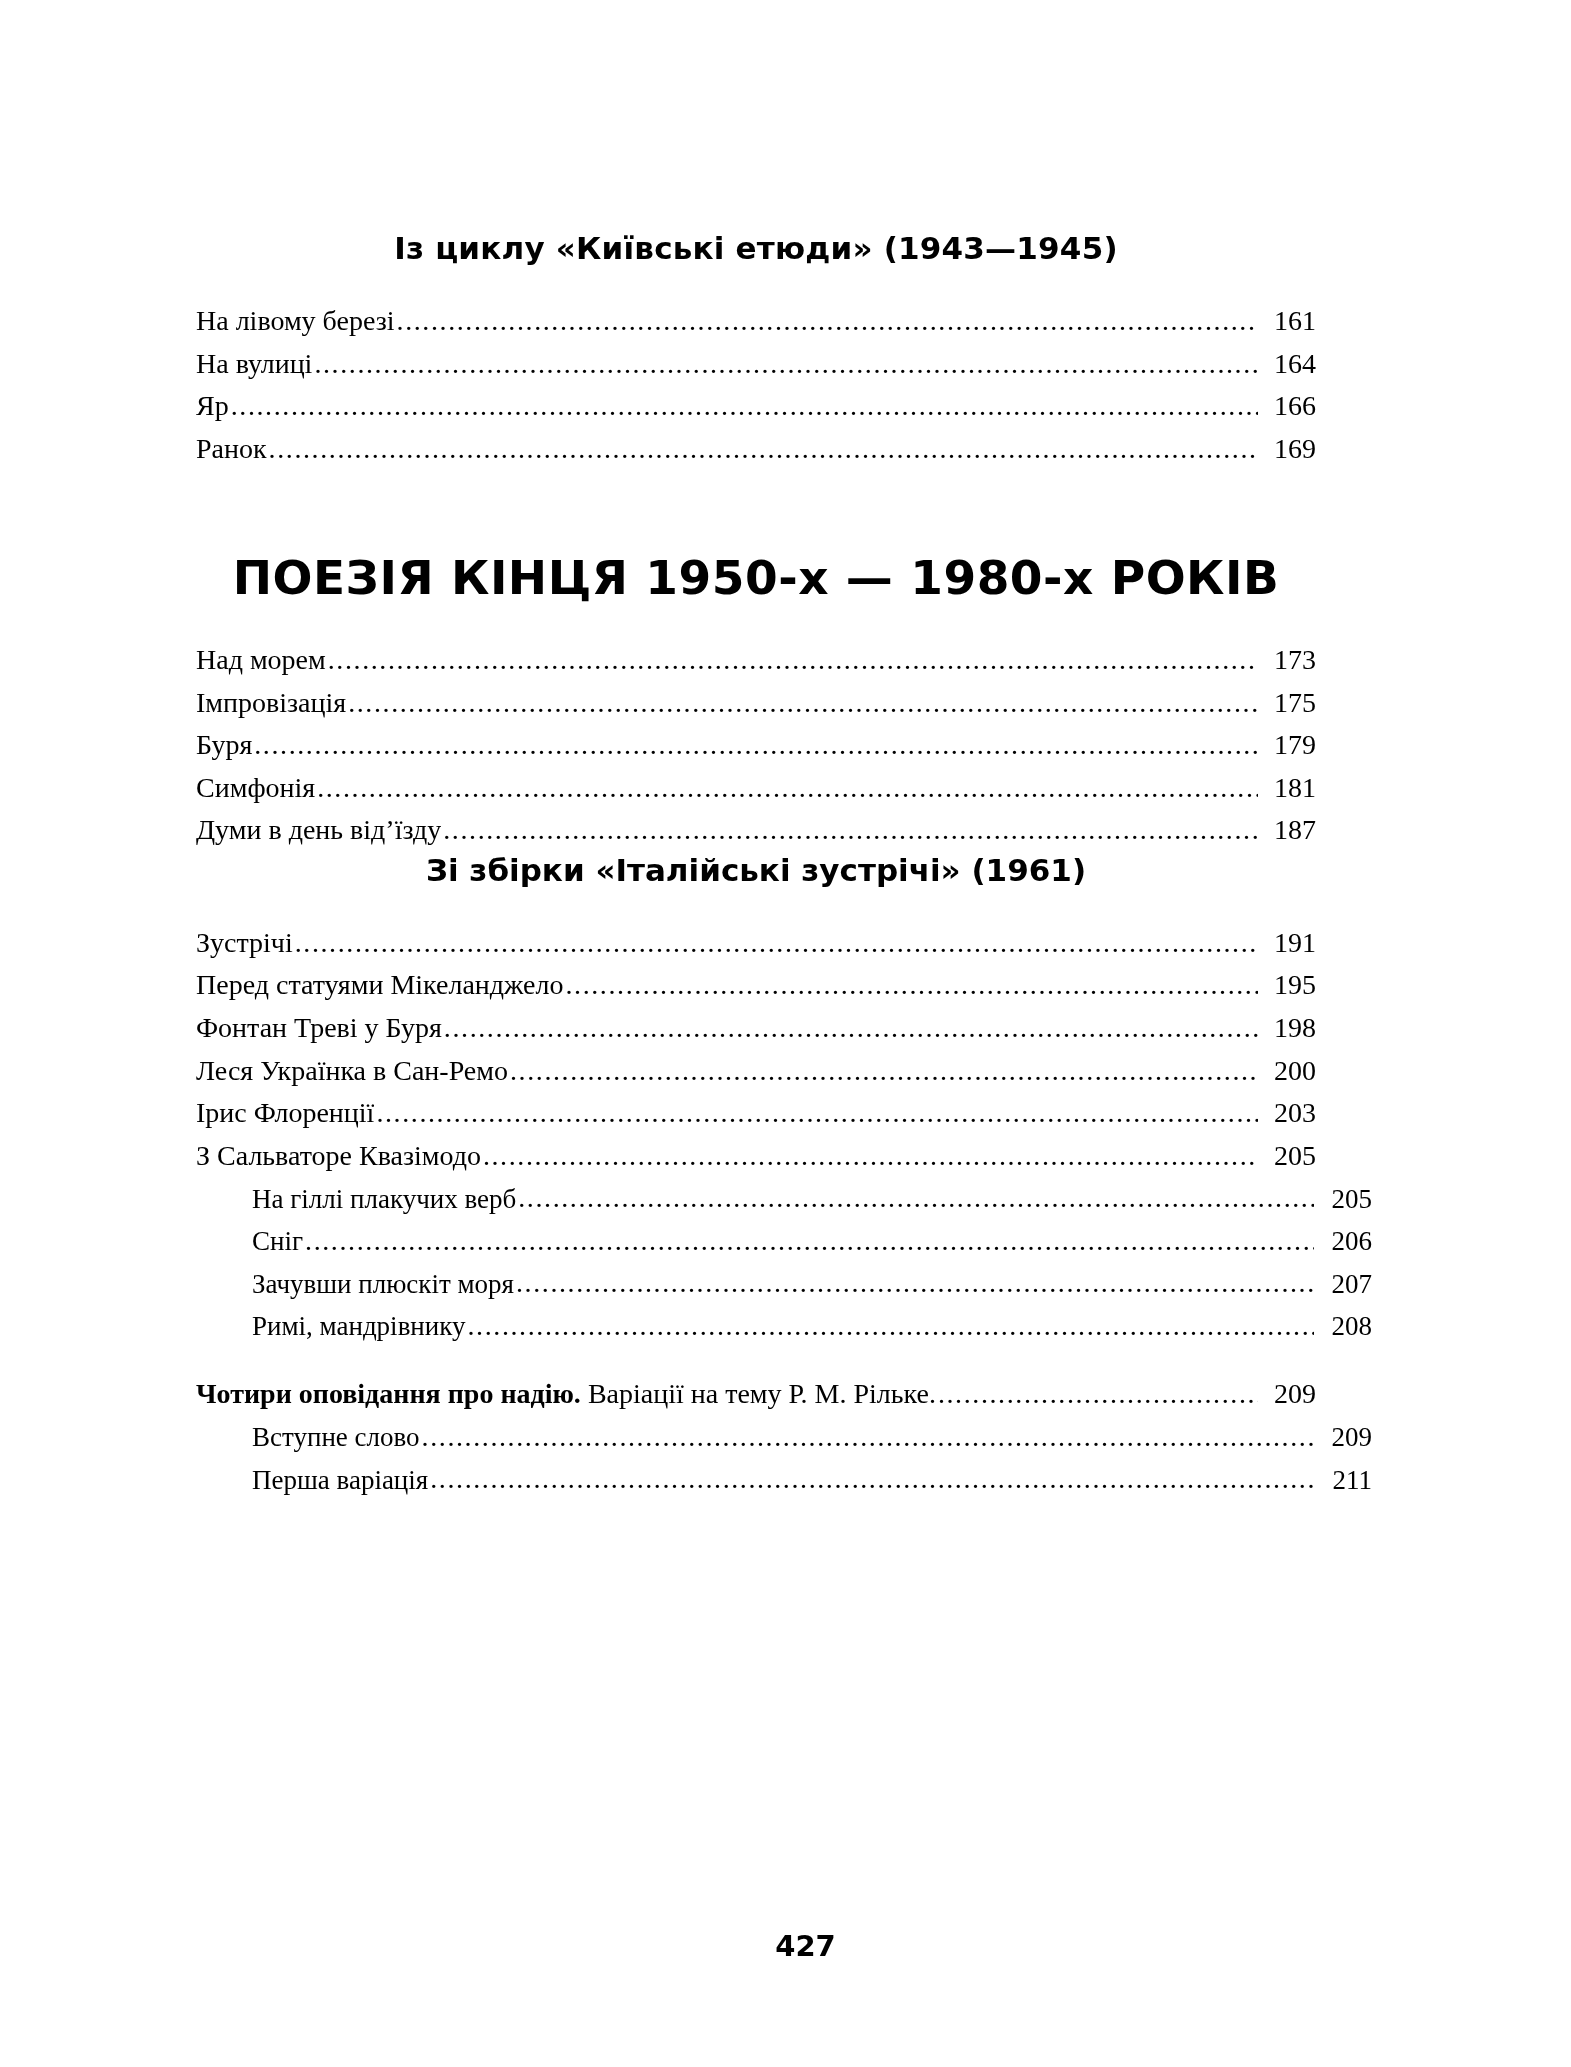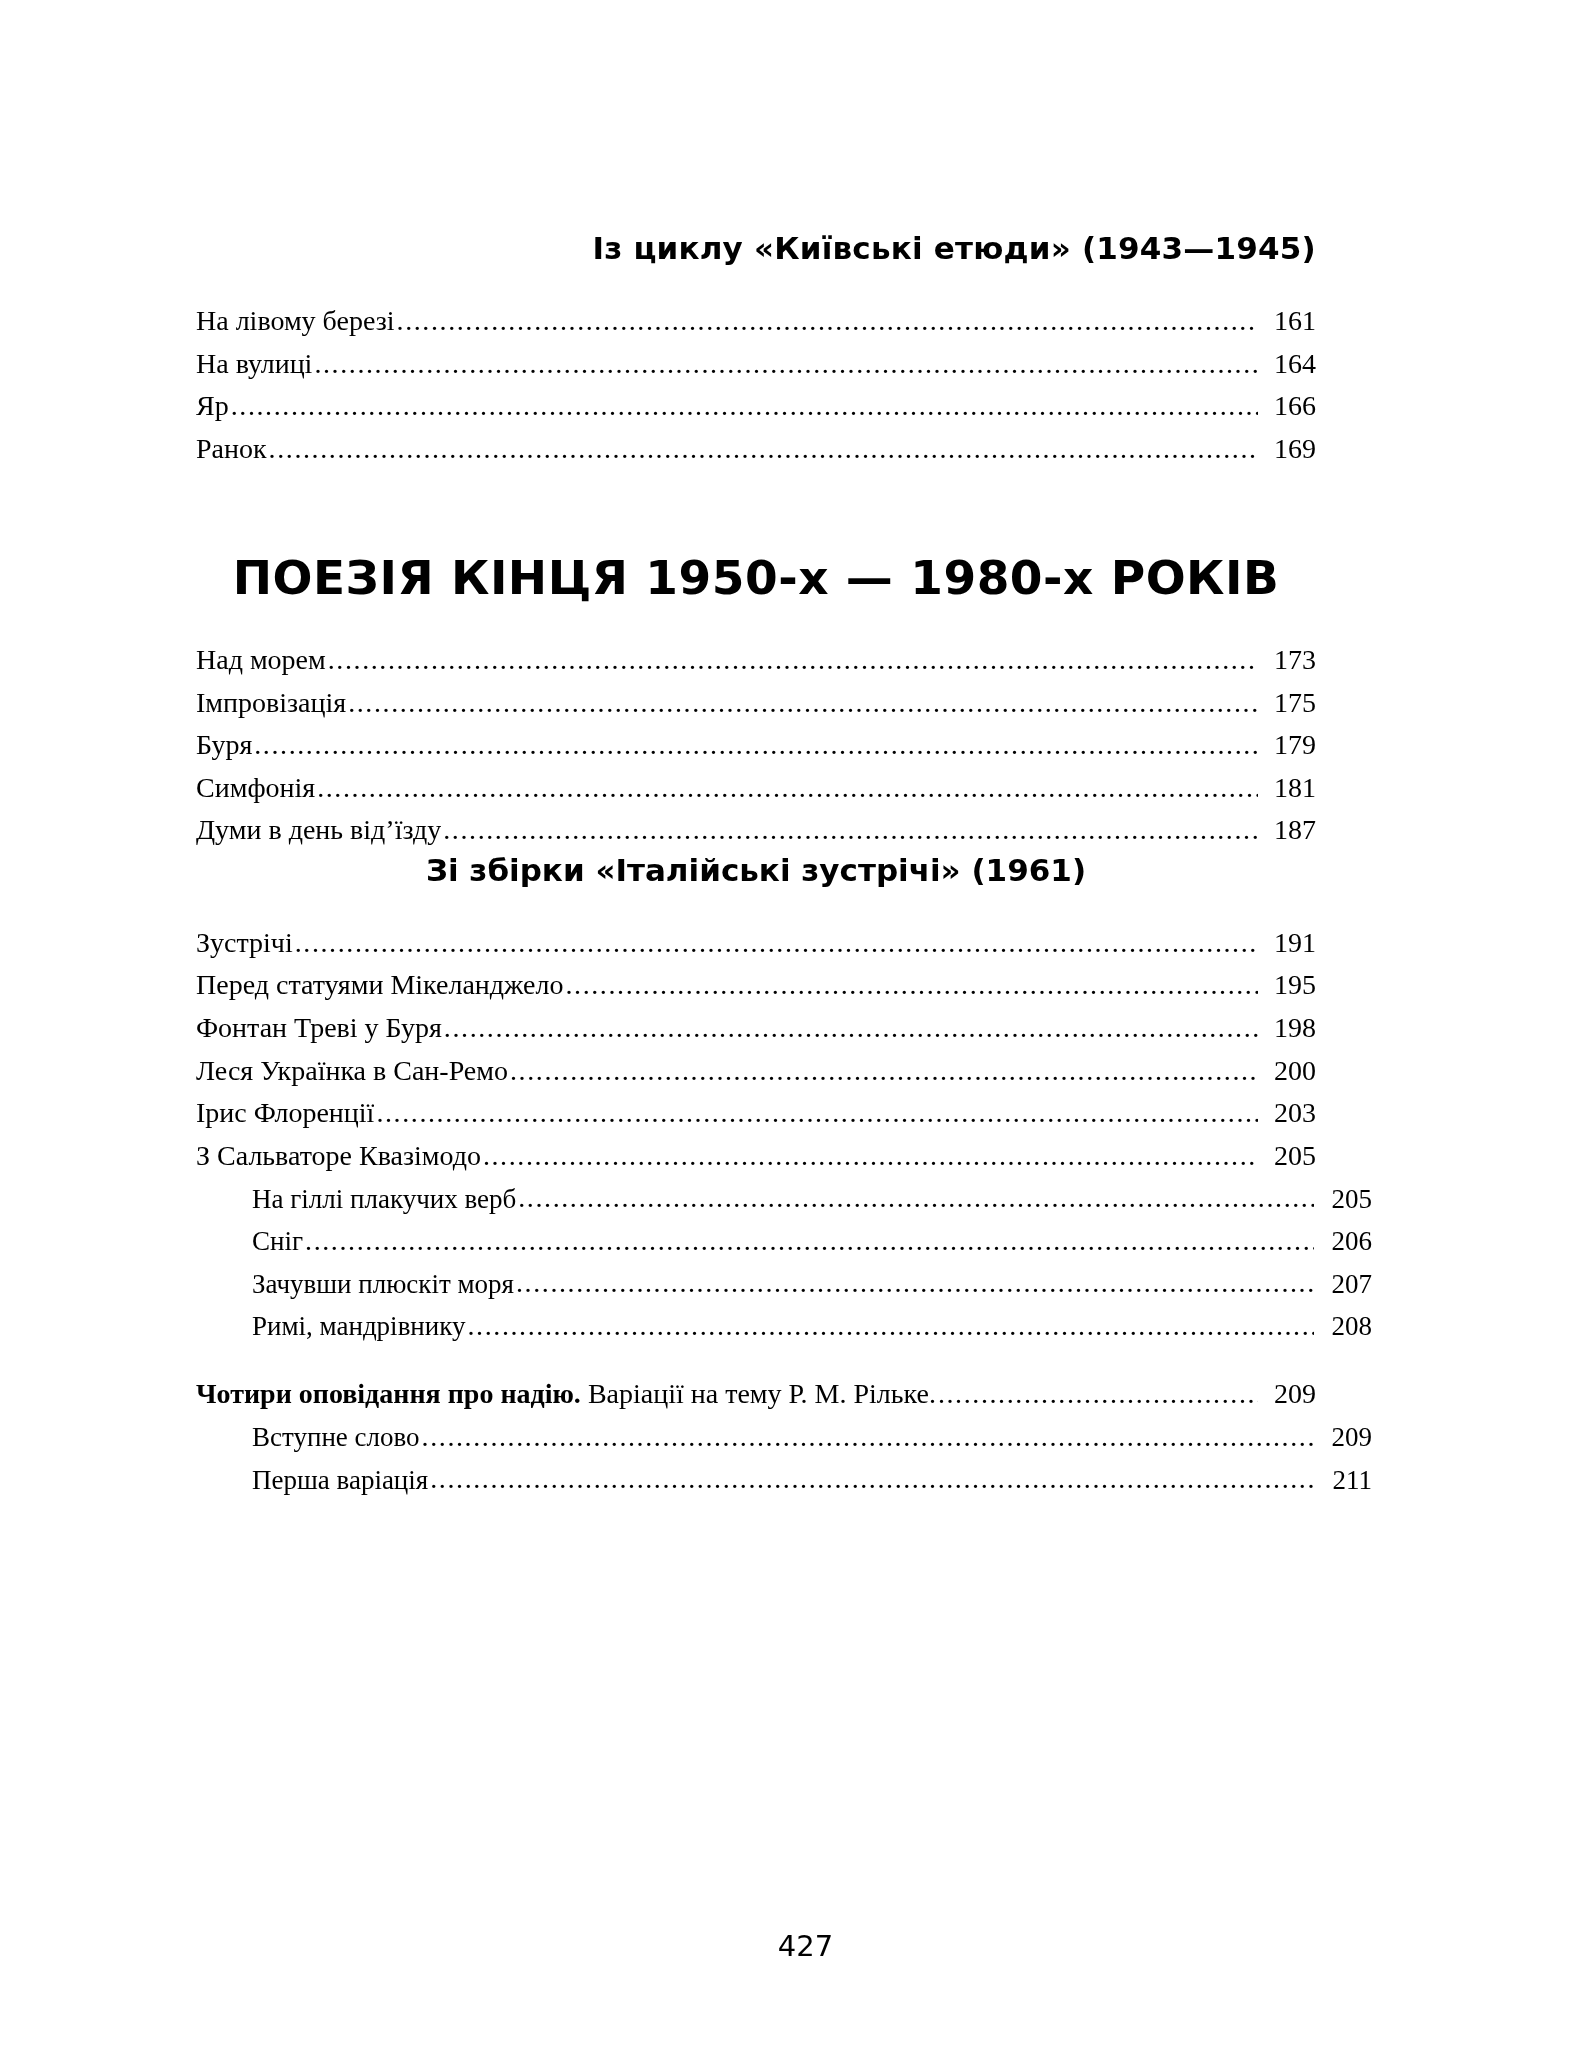--- a/index.html
+++ b/index.html
@@ -27,21 +27,21 @@
     left: 196px;
     top: 230px;
     width: 1120px;
   }
 
   
   .section-heading {
     font-family: "DejaVu Sans", sans-serif;
     font-weight: bold;
     font-size: 31px;
-    text-align: right;
+    text-align: center;
     letter-spacing: 0.2px;
     margin: 0 0 34px 0;
     color: #000;
   }
   .part-title {
     font-family: "DejaVu Sans", sans-serif;
     font-weight: bold;
     font-size: 47px;
     text-align: center;
     letter-spacing: 0.5px;
@@ -99,21 +99,21 @@
   }
 
   
   .folio {
     position: absolute;
     left: 0;
     right: 0;
     bottom: 104px;
     text-align: center;
     font-family: "DejaVu Sans", sans-serif;
-    font-weight: normal;
+    font-weight: bold;
     font-size: 29px;
     color: #000;
     padding-left: 40px;
   }
 </style>
 </head>
 <body>
 
 <div class="page">
   <div class="content" id="toc-root">

